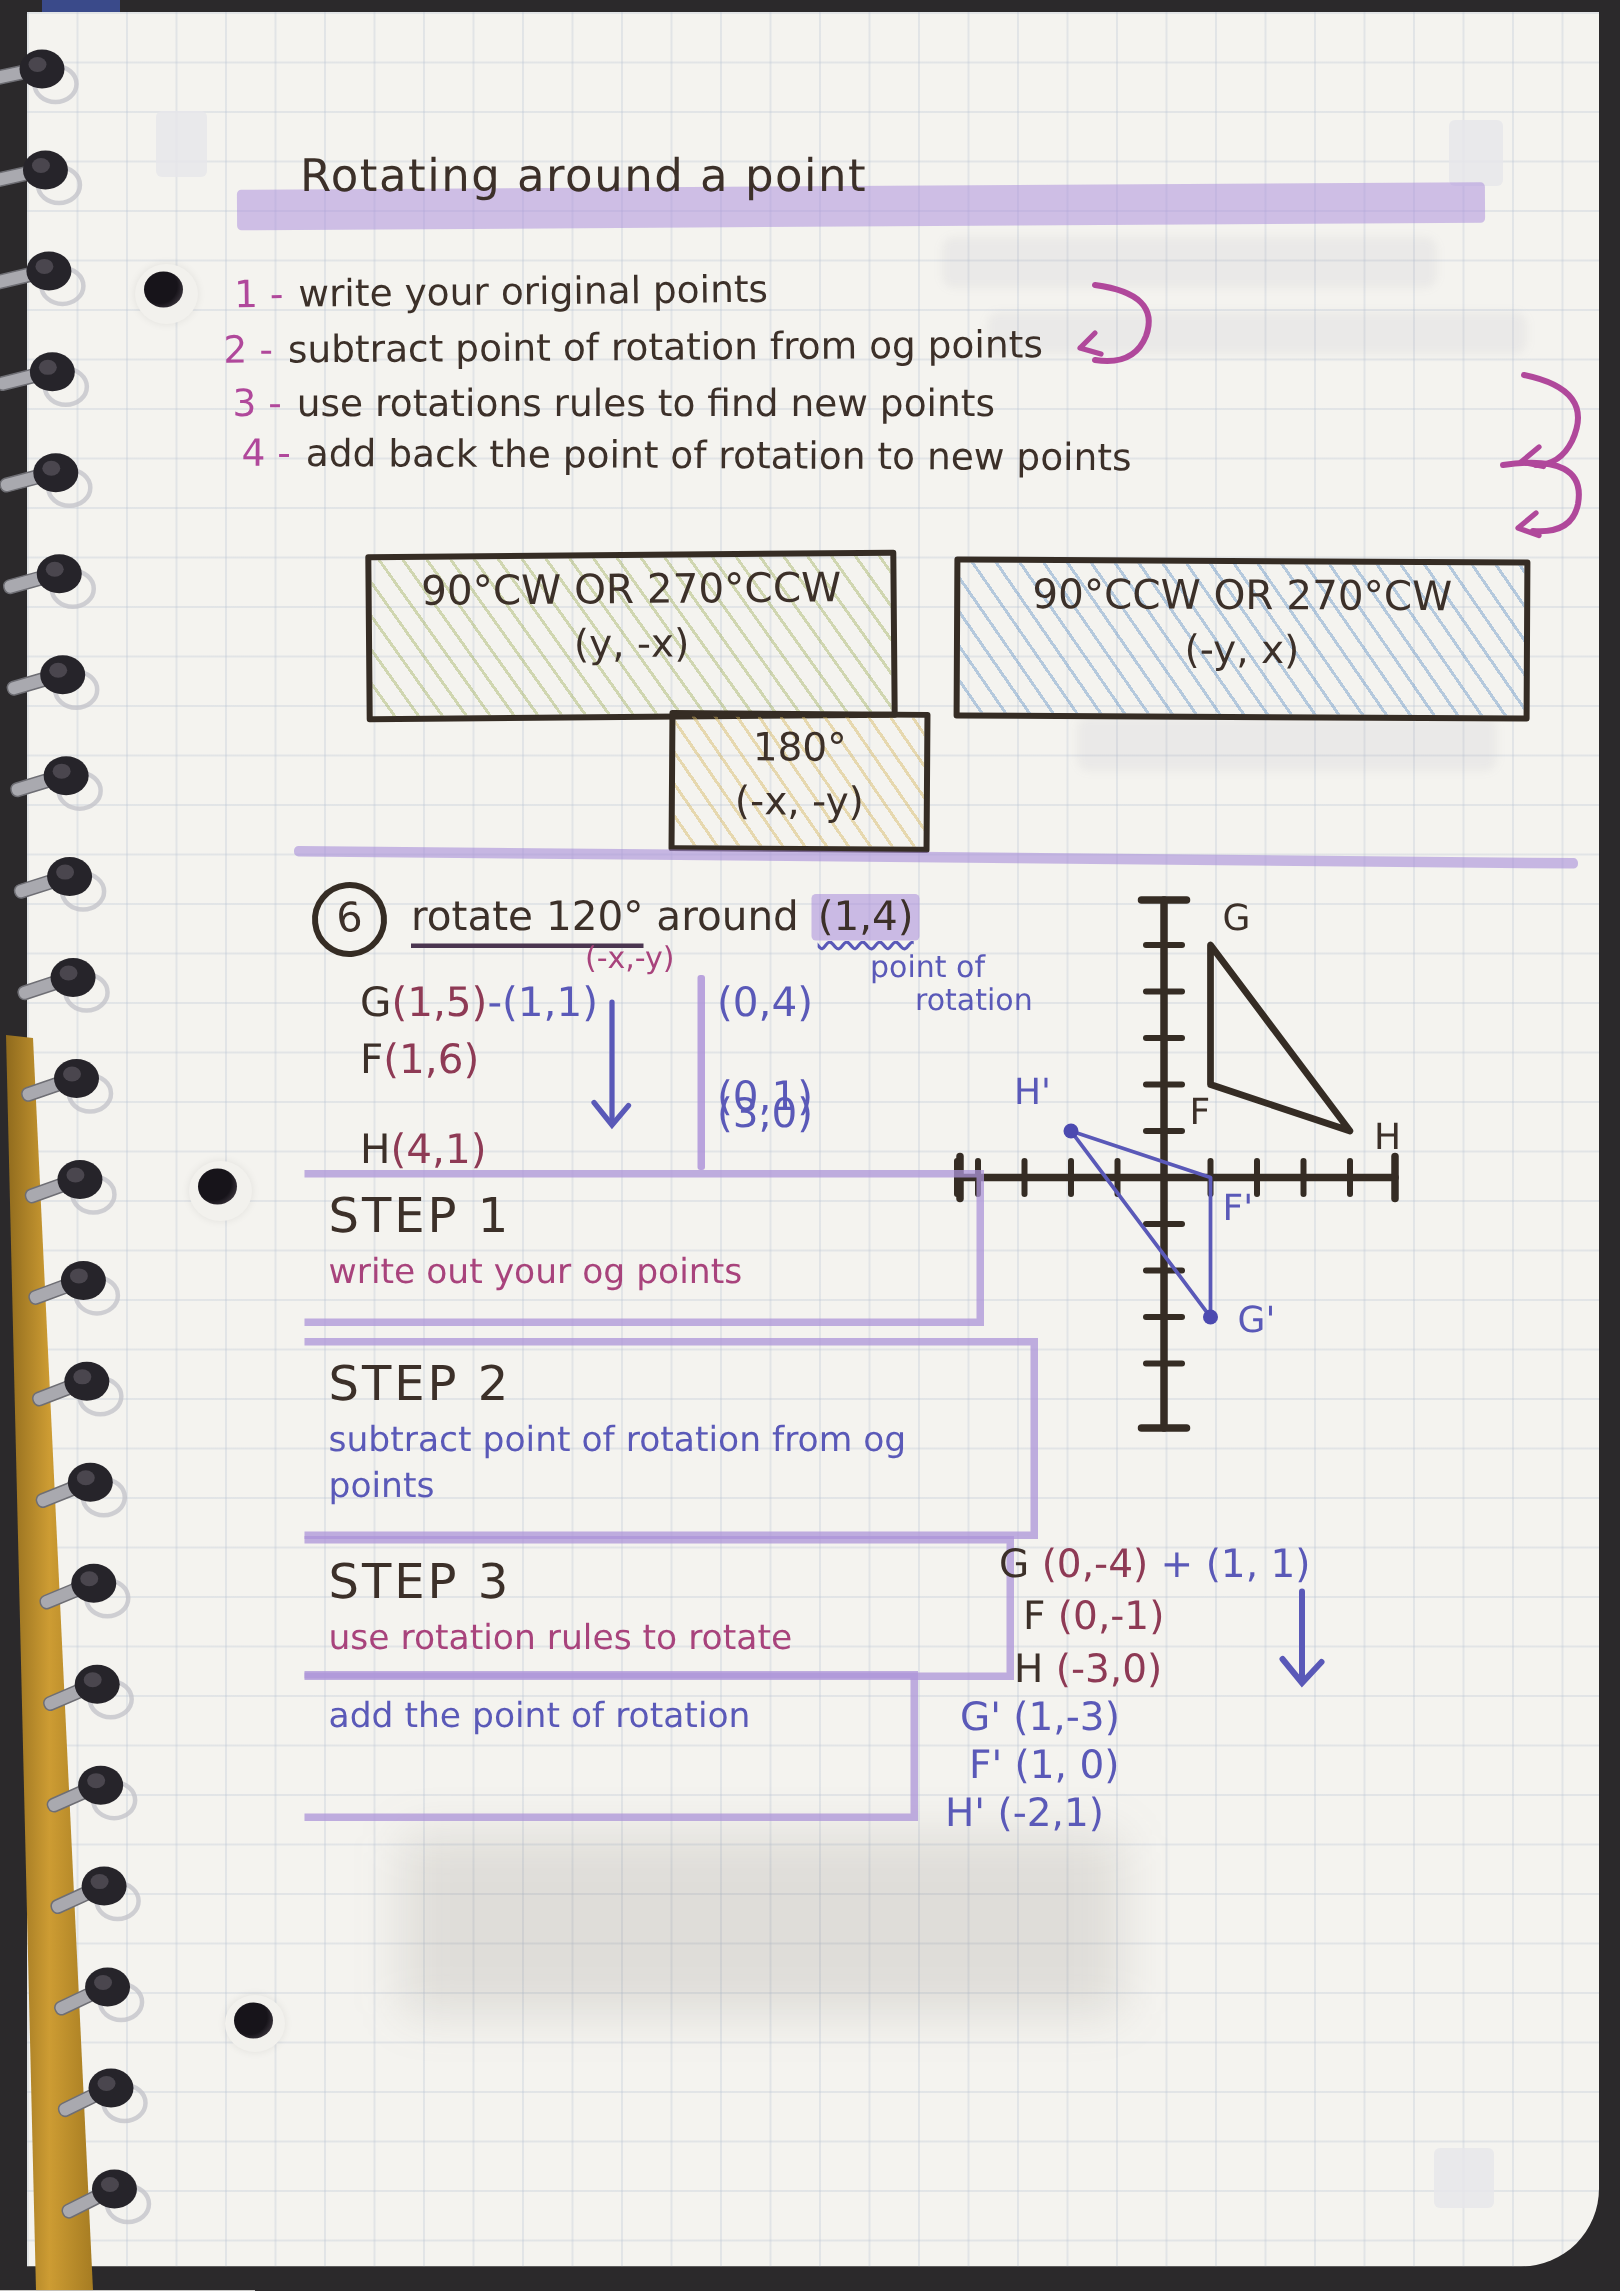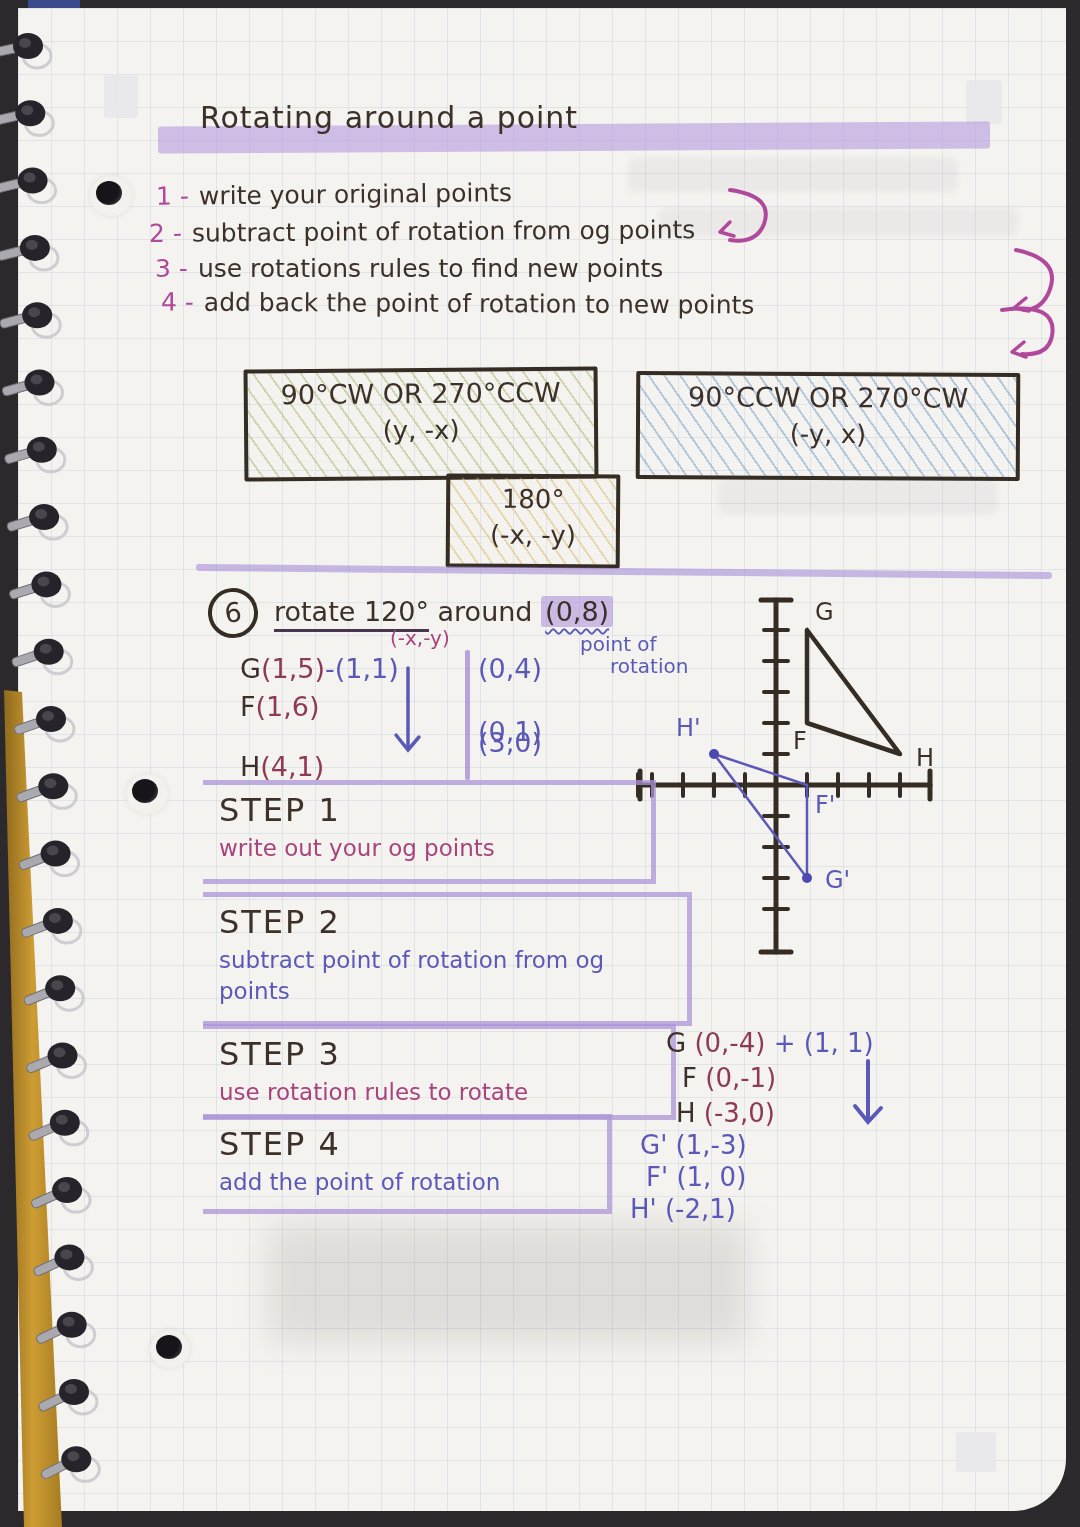--- a/index.html
+++ b/index.html
@@ -117,21 +117,21 @@
     </div>
     <div class="rulebox hatch-yellow" style="left:428px;top:466px;width:166px;height:86px;transform:rotate(0.4deg);">
       <div class="bt" style="font-size:26px;">180°</div>
       <div class="br">(-x, -y)</div>
     </div>
 
     <div id="divider"></div>
 
     <div id="prob-circle">6</div>
     <div id="prob-heading" class="hw">
-      <span class="u">rotate 120°</span><span> around </span><span class="hl">(0,8)</span>
+      <span class="u">rotate 120°</span><span> around </span><span class="hl">(1,4)</span>
     </div>
     <div class="note magenta" style="left:372px;top:618px;">(-x,-y)</div>
     <div class="note blue" style="left:562px;top:624px;">point of</div>
     <div class="note blue" style="left:592px;top:646px;">rotation</div>
 
     <div class="work-row" style="left:222px;top:645px;">
       <span class="dark">G</span><span class="maroon">(1,5)</span><span class="blue">-(1,1)</span>
     </div>
     <div class="work-row" style="left:222px;top:683px;">
       <span class="dark">F</span><span class="maroon">(1,6)</span>
@@ -199,21 +199,20 @@
     </div>
     <div class="stepbox" style="left:185px;top:884px;width:468px;height:118px;">
       <div class="sl">STEP 2</div>
       <div class="sd blue" style="width:440px;">subtract point of rotation from og points</div>
     </div>
     <div class="stepbox" style="left:185px;top:1016px;width:452px;height:80px;">
       <div class="sl">STEP 3</div>
       <div class="sd magenta">use rotation rules to rotate</div>
     </div>
     <div class="stepbox" style="left:185px;top:1106px;width:388px;height:84px;">
-      <div class="sl">STEP 4</div>
       <div class="sd blue">add the point of rotation</div>
     </div>
 
     <div class="calc-row" style="left:648px;top:1020px;">
       <span class="dark">G</span>
       <span class="maroon">(0,-4)</span>
       <span class="blue">+ (1, 1)</span>
     </div>
     <div class="calc-row" style="left:664px;top:1055px;">
       <span class="dark">F</span>

